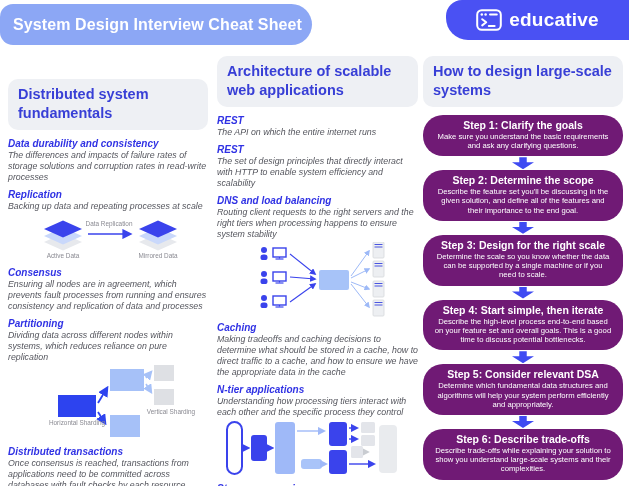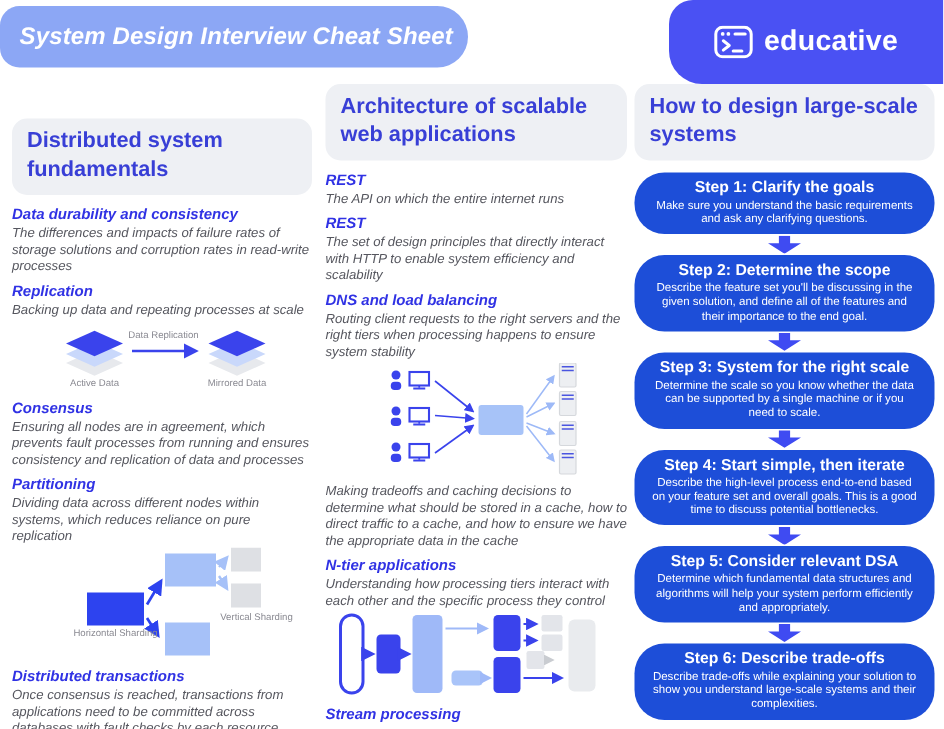--- a/index.html
+++ b/index.html
@@ -6,24 +6,24 @@
   html,body { margin:0; padding:0; background:#fff; }
   .page {
     position:relative; width:629px; height:486px; overflow:hidden;
     background:#ffffff; font-family:"Liberation Sans", sans-serif;
   }
   
   .title-pill {
     position:absolute; left:0; top:4px; width:312px; height:41px;
     background:#8CA7F5; border-radius:14px 22px 22px 14px;
     display:flex; align-items:center; padding-left:13px;
-    color:#fff; font-weight:bold; font-size:16px; letter-spacing:0.1px;font-style:italic;
+    color:#fff; font-weight:bold; font-size:16px; letter-spacing:0.1px;
   }
   .brand {
-    position:absolute; right:0; top:0; width:183px; height:56px;
+    position:absolute; right:0; top:0; width:183px; height:40px;
     background:#4A51F3; border-radius:16px 0 0 22px;
     display:flex; align-items:center; justify-content:center; gap:7px;
     color:#fff; font-weight:bold; font-size:19px; letter-spacing:0.2px;
   }
   
   .col { position:absolute; top:56px; width:200px; }
   .col-1 { left:8px;margin-top:23px; }
   .col-2 { left:217px; width:201px; }
   .col-3 { left:423px; }
   .panel-title {
@@ -40,21 +40,21 @@
   .part { height:76px; margin:2px 0 5px; }
   .lb   { height:76px; margin:2px 0 4px; }
   .nt   { height:60px; margin:2px 0 4px; }
   .diagram svg { position:absolute; left:0; top:0; }
   .d-label {
     position:absolute; font-size:6.4px; color:#8A8A92; text-align:center;
     line-height:1;
   }
   
   .step {
-    background:#1d4ed8; border-radius:20px; padding:4px 11px 6px;
+    background:#701a75; border-radius:20px; padding:4px 11px 6px;
     color:#fff; text-align:center;
   }
   .step h4 { margin:0 0 1px; font-size:10.5px; font-weight:bold; }
   .step p  { margin:0; font-size:7.7px; line-height:1.2; }
   .arrow-down {
     width:22px; height:12px; background:#3F4BF2; margin:1px auto;
     clip-path:polygon(33% 0, 67% 0, 67% 42%, 100% 42%, 50% 100%, 0 42%, 33% 42%);
   }
   .note {
     background:#EEF0F4; border-radius:14px; padding:6px 14px; margin-top:6px;
@@ -237,20 +237,21 @@
         </g>
         <g>
           <rect x="156" y="58" width="11" height="16" rx="1" fill="#EDEFF2" stroke="#D5D8DC" stroke-width="0.8"></rect>
           <line x1="157.5" y1="60.5" x2="165.5" y2="60.5" stroke="#4A55E0" stroke-width="1"></line>
           <line x1="157.5" y1="63" x2="165.5" y2="63" stroke="#4A55E0" stroke-width="1"></line>
         </g>
       </svg>
     </div>
 
     <div class="sec">
+      <h3>Caching</h3>
       <p>Making tradeoffs and caching decisions to determine what should be stored in a cache, how to direct traffic to a cache, and how to ensure we have the appropriate data in the cache</p>
     </div>
 
     <div class="sec tight">
       <h3>N-tier applications</h3>
       <p>Understanding how processing tiers interact with each other and the specific process they control</p>
     </div>
 
     <div class="diagram nt">
       <svg width="198" height="60" viewBox="0 0 198 60">
@@ -301,21 +302,21 @@
     </div>
     <div class="arrow-down"></div>
 
     <div class="step">
       <h4>Step 2: Determine the scope</h4>
       <p>Describe the feature set you'll be discussing in the given solution, and define all of the features and their importance to the end goal.</p>
     </div>
     <div class="arrow-down"></div>
 
     <div class="step">
-      <h4>Step 3: System for the right scale</h4>
+      <h4>Step 3: Design for the right scale</h4>
       <p>Determine the scale so you know whether the data can be supported by a single machine or if you need to scale.</p>
     </div>
     <div class="arrow-down"></div>
 
     <div class="step">
       <h4>Step 4: Start simple, then iterate</h4>
       <p>Describe the high-level process end-to-end based on your feature set and overall goals. This is a good time to discuss potential bottlenecks.</p>
     </div>
     <div class="arrow-down"></div>
 

